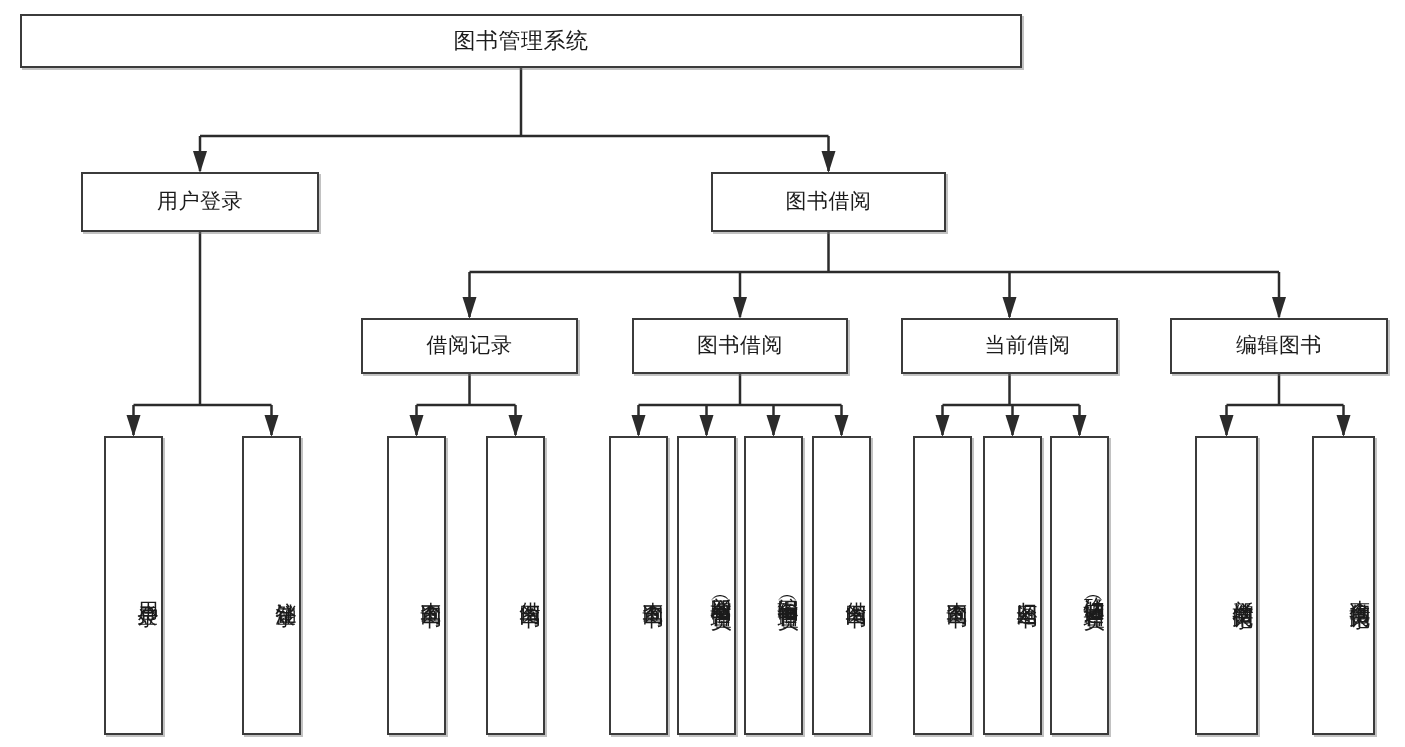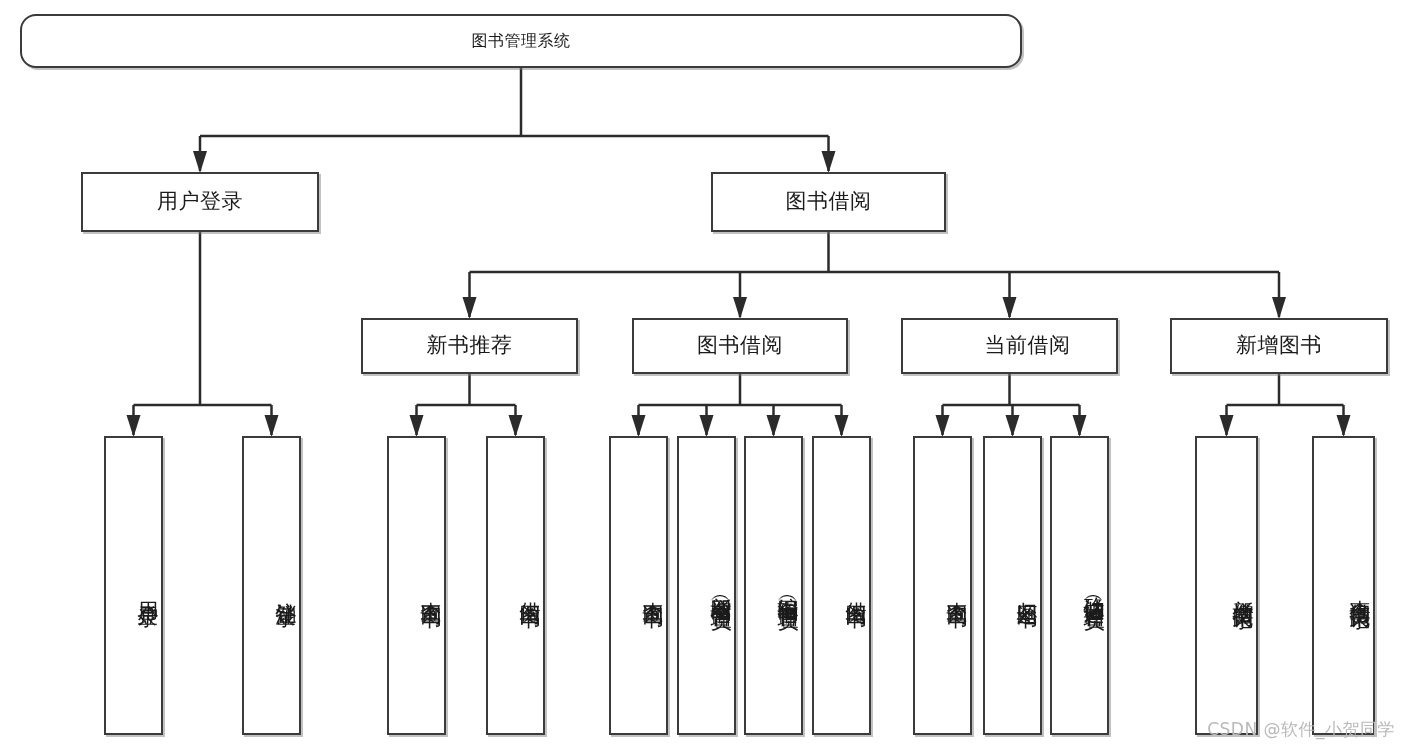--- a/index.html
+++ b/index.html
@@ -50,22 +50,21 @@
     align-items: flex-start;
     justify-content: center;
     padding-top: 6px;
   }
   .node.vert .nlabel {
     writing-mode: vertical-rl;
     text-orientation: upright;
     letter-spacing: 2px;
   }
   .node.root {
-    font-size: 16px;
-    border-radius: 16px;
+    font-size: 22px;
   }
   .watermark {
     position: absolute;
     right: 10px;
     bottom: 6px;
     font-size: 17px;
     color: #b9b9b9;
     white-space: nowrap;
     letter-spacing: 0.5px;
   }
@@ -132,30 +131,30 @@
       <div class="node horiz root" style="left: 20px; top: 14px; width: 1002px; height: 54px;">
         <span class="nlabel">图书管理系统</span>
       </div>
       <div class="node horiz" style="left: 81px; top: 172px; width: 238px; height: 60px;">
         <span class="nlabel">用户登录</span>
       </div>
       <div class="node horiz" style="left: 711px; top: 172px; width: 235px; height: 60px;">
         <span class="nlabel">图书借阅</span>
       </div>
       <div class="node horiz" style="left: 361px; top: 318px; width: 217px; height: 56px;">
-        <span class="nlabel">新书推荐</span>
+        <span class="nlabel">借阅记录</span>
       </div>
       <div class="node horiz" style="left: 632px; top: 318px; width: 216px; height: 56px; text-align: center;">
         <span class="nlabel">图书借阅</span>
       </div>
       <div class="node horiz" style="left: 901px; top: 318px; width: 217px; height: 56px; padding-left: 36px;">
         <span class="nlabel">当前借阅</span>
       </div>
       <div class="node horiz" style="left: 1170px; top: 318px; width: 218px; height: 56px;">
-        <span class="nlabel">新增图书</span>
+        <span class="nlabel">编辑图书</span>
       </div>
       <div class="node vert" style="left: 104px; top: 436px; width: 59px; height: 299px;">
         <span class="nlabel">用户登录</span>
       </div>
       <div class="node vert" style="left: 242px; top: 436px; width: 59px; height: 299px;">
         <span class="nlabel">注销登录</span>
       </div>
       <div class="node vert" style="left: 387px; top: 436px; width: 59px; height: 299px;">
         <span class="nlabel">查询图书</span>
       </div>
@@ -183,14 +182,13 @@
       <div class="node vert" style="left: 1050px; top: 436px; width: 59px; height: 299px;">
         <span class="nlabel">确认归还（管理员）</span>
       </div>
       <div class="node vert" style="left: 1195px; top: 436px; width: 63px; height: 299px;">
         <span class="nlabel">新增借阅记录</span>
       </div>
       <div class="node vert" style="left: 1312px; top: 436px; width: 63px; height: 299px;">
         <span class="nlabel">查询借阅记录</span>
       </div>
     </div>
-  <div class="watermark">CSDN @软件_小贺同学</div>
 </div>
 
 </body></html>

